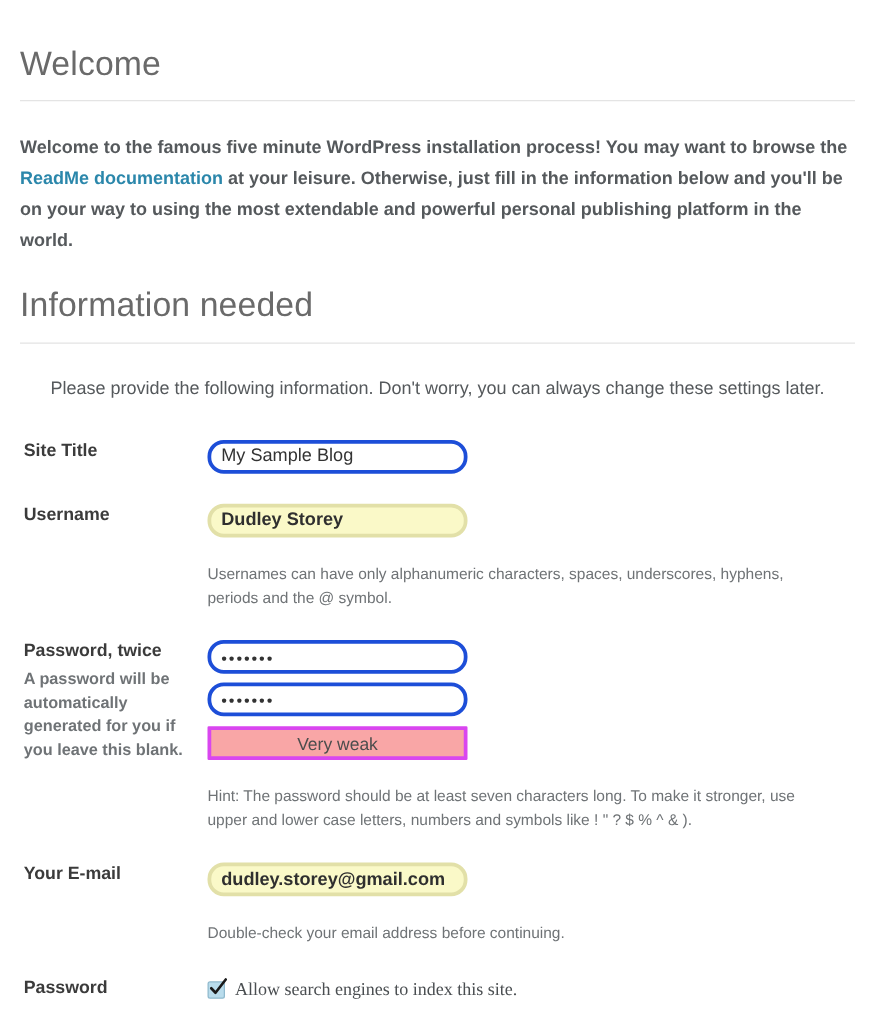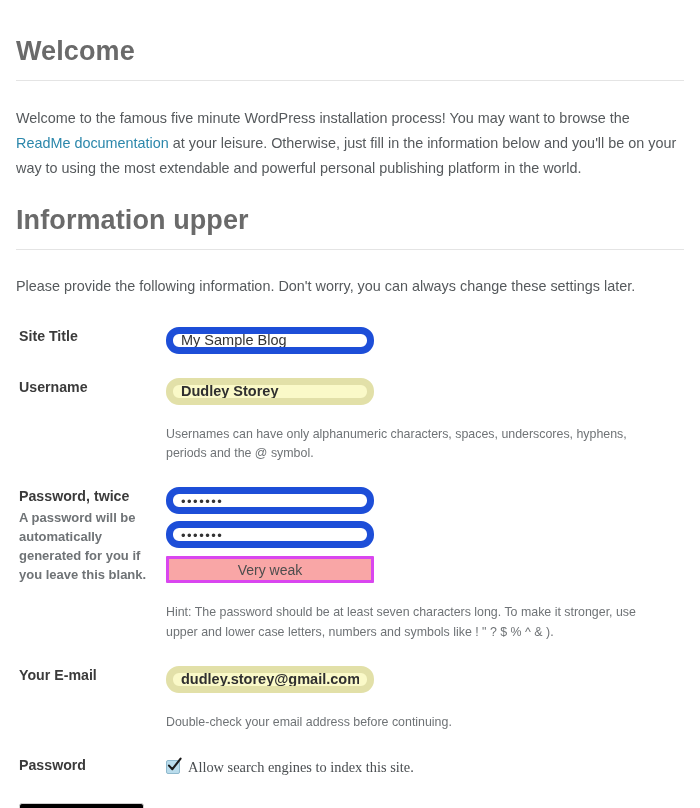--- a/index.html
+++ b/index.html
@@ -20,21 +20,21 @@
     width: 700px;
     height: 808px;
     box-sizing: border-box;
     padding: 0 16px;
     position: relative;
   }
 
   
   .section-heading {
     font-size: 27px;
-    font-weight: 700;
+    font-weight: 400;
     color: #6a6a6a;
     letter-spacing: 0.1px;
     margin: 0;
     padding: 0;
     line-height: 1.2;
   }
   #welcome-heading-wrap { padding-top: 35px; }
   #info-heading-wrap { padding-top: 23px; }
 
   .heading-rule {
@@ -45,22 +45,22 @@
   }
 
   
   .body-copy {
     font-size: 14.4px;
     line-height: 1.72;
     color: #55595c;
     margin: 0;
     padding: 0;
   }
-  #intro-paragraph { padding-top: 25px; }
-  #provide-info-paragraph { padding-top: 24px; }
+  #intro-paragraph { padding-top: 25px; font-weight: bold; }
+  #provide-info-paragraph { padding-top: 24px; text-align: center; }
 
   a.inline-link {
     color: #2b87ab;
     text-decoration: none;
   }
 
   
   .form-table {
     width: 100%;
     border-collapse: collapse;
@@ -97,21 +97,21 @@
   .text-input {
     display: block;
     box-sizing: border-box;
     width: 208px;
     height: 27px;
     padding: 2px 8px;
     font-family: "Liberation Sans", sans-serif;
     font-size: 14.5px;
     color: #333;
     background: #ffffff;
-    border: 7px solid #1d4ed8;
+    border: 3px solid #1d4ed8;
     border-radius: 13px;
     outline: none;
   }
   .text-input.autofilled {
     background: #faf9c8;
     border-color: #e2e0a8;
     color: #2f2f2f;
     font-weight: 700;
   }
   .text-input.password-input {
@@ -198,21 +198,21 @@
 <div class="page">
 
   <div id="welcome-heading-wrap">
     <h2 class="section-heading">Welcome</h2>
     <hr class="heading-rule">
   </div>
 
   <p id="intro-paragraph" class="body-copy"><span>Welcome to the famous five minute WordPress installation process! You may want to browse the </span><a class="inline-link" href="#">ReadMe documentation</a><span> at your leisure. Otherwise, just fill in the information below and you'll be on your way to using the most extendable and powerful personal publishing platform in the world.</span></p>
 
   <div id="info-heading-wrap">
-    <h2 class="section-heading">Information upper</h2>
+    <h2 class="section-heading">Information needed</h2>
     <hr class="heading-rule">
   </div>
 
   <p id="provide-info-paragraph" class="body-copy">Please provide the following information. Don't worry, you can always change these settings later.</p>
 
   <table class="form-table">
     <tbody>
 
       <tr>
         <td class="label-cell">

